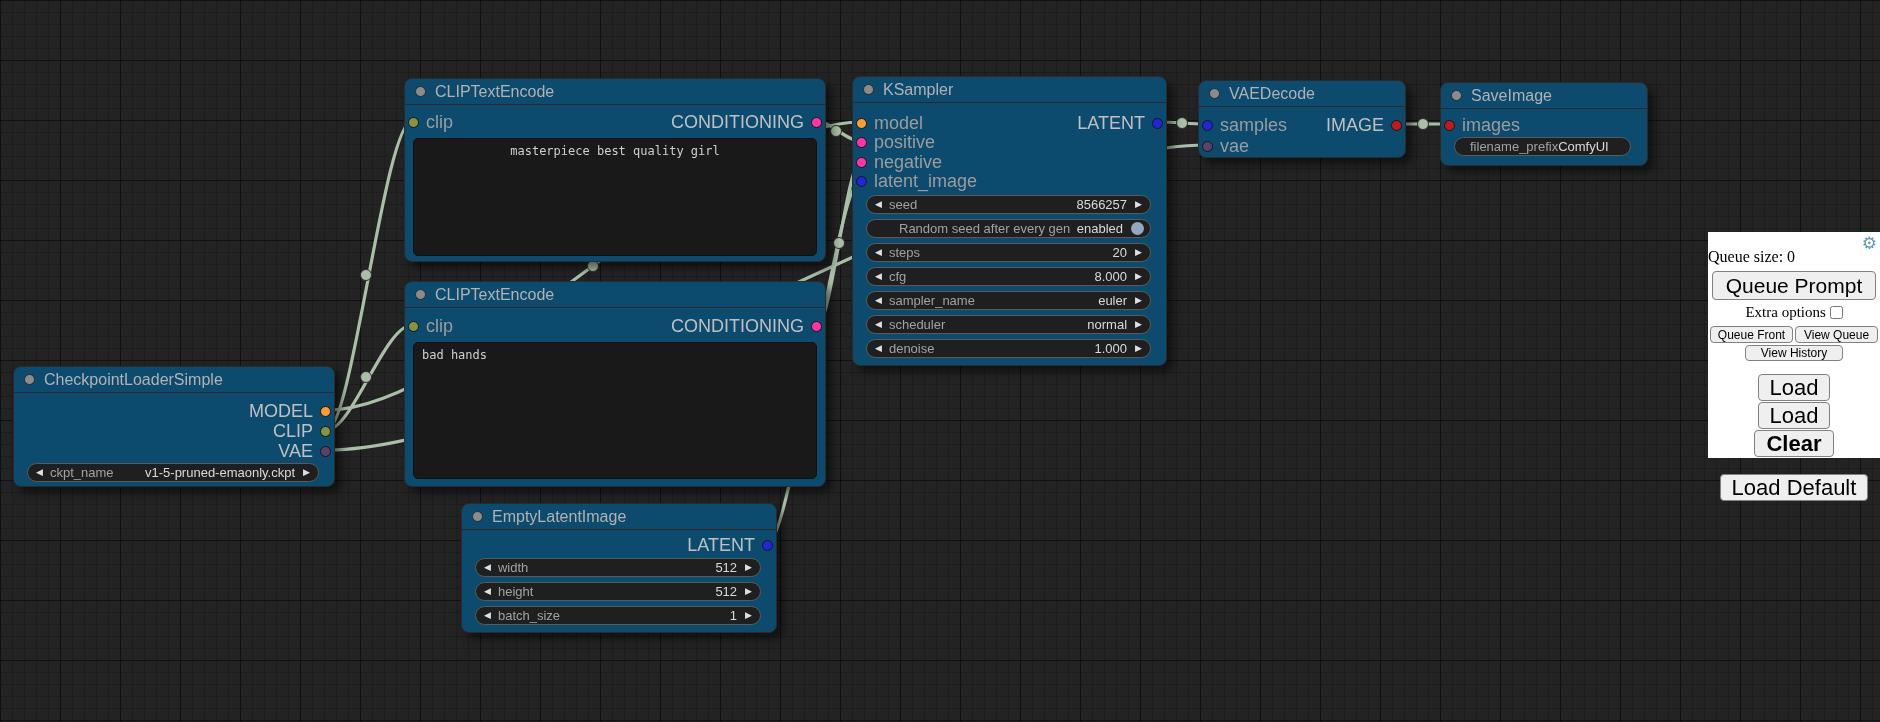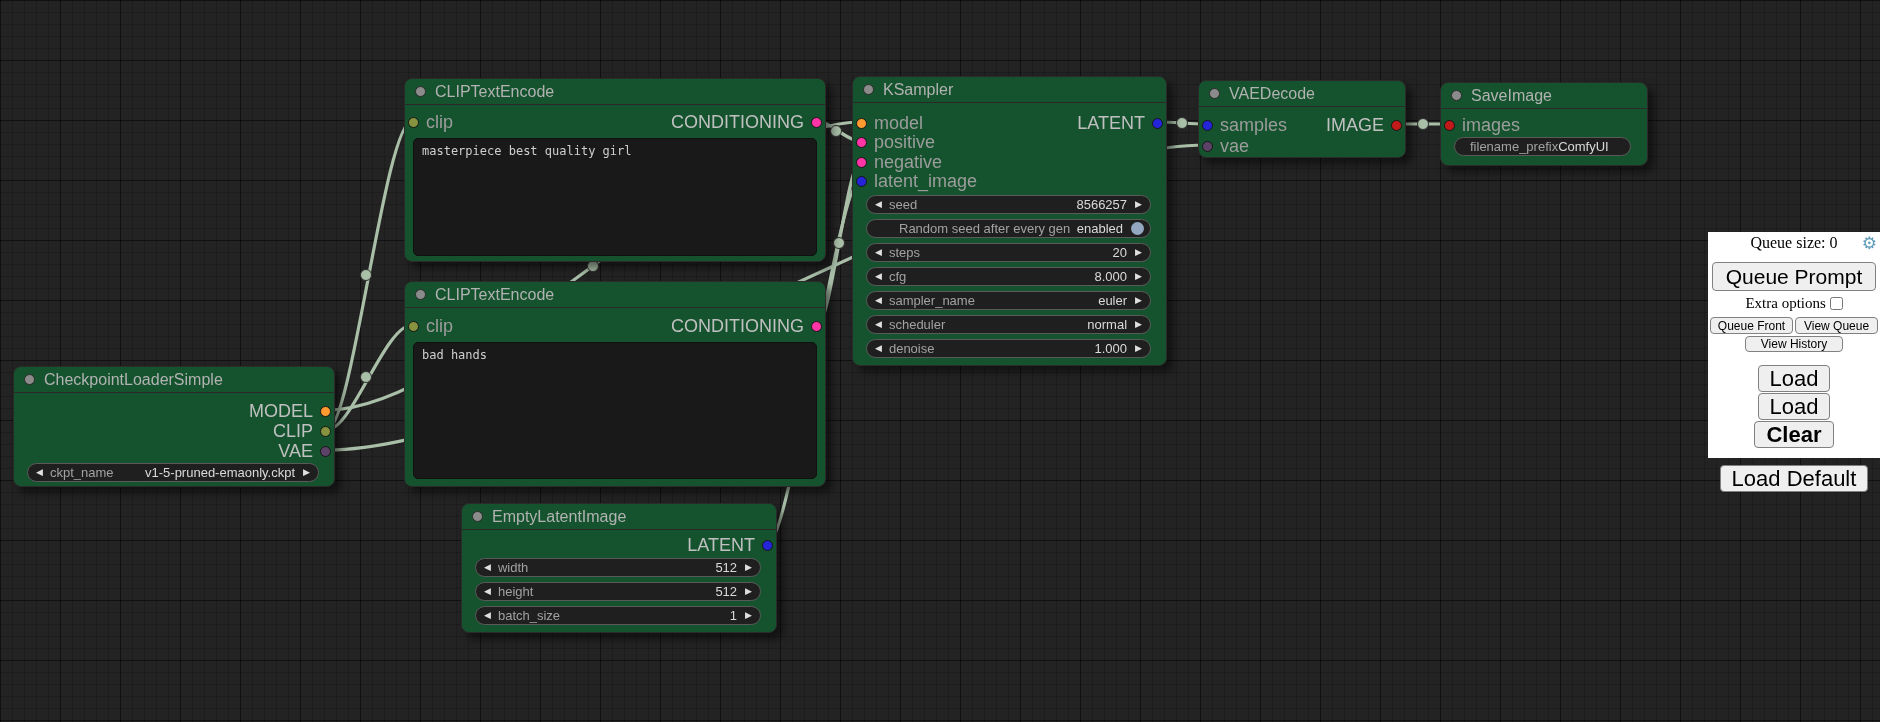--- a/index.html
+++ b/index.html
@@ -15,21 +15,21 @@
     background-size:60px 60px, 60px 60px, 12px 12px, 12px 12px;
     position:relative;
   }
   
   #wire-layer { position:absolute; left:0; top:0; z-index:1; }
   #wire-layer path { fill:none; stroke:#a9bfa8; stroke-width:3.2; }
   #wire-layer circle { fill:#a9bfa8; stroke:#303030; stroke-width:1; }
   
   .node {
     position:absolute; z-index:2;
-    background:#14532d; border:1px solid #2b2b2b; border-radius:8px;
+    background:#0c4a6e; border:1px solid #2b2b2b; border-radius:8px;
     box-shadow:6px 6px 9px rgba(0,0,0,0.5);
   }
   .node-titlebar {
     position:absolute; left:0; top:0; right:0; height:26px;
     display:flex; align-items:center; padding-left:10px; gap:9px;
     border-bottom:1px solid #2a2a2a; border-radius:8px 8px 0 0;
   }
   .tdot { width:11px; height:11px; border-radius:50%; background:#8b8b8b; border:1px solid #2a2a2a; flex:0 0 auto; }
   .ttext { color:#b2b2b2; font-size:16px; white-space:nowrap; }
   .port { position:absolute; display:flex; align-items:center; height:16px; font-size:18px; white-space:nowrap; }
@@ -54,28 +54,28 @@
     position:absolute; left:8px; right:8px;
     background:#191919; border:1px solid #101010; border-radius:5px;
     color:#cfcfcf; font:12px "DejaVu Sans Mono", monospace;
     padding:5px 8px; resize:none; outline:none; overflow:hidden;
   }
   
   #queue-panel {
     position:absolute; z-index:3; left:1708px; top:232px; width:172px; height:226px;
     background:#ffffff; color:#000; font-family:"Liberation Serif", serif;
   }
-  .qsize-row { position:relative; text-align:center; font-size:16px; padding-top:2px; height:22px; }
+  .qsize-row { position:relative; font-size:16px; padding-top:16px; height:22px; }
   .gear { position:absolute; right:3px; top:1px; color:#5e9ab9; font-size:17px;
           font-family:"DejaVu Sans", sans-serif; cursor:pointer; }
   .qbtn {
     display:block; background:#efefef; border:1px solid #818181; border-radius:4px;
     color:#000; font-family:"Liberation Sans", sans-serif; cursor:pointer;
   }
-  #queue-prompt-btn { width:calc(100% - 8px); margin:8px auto 0; height:29px; font-size:21px; }
+  #queue-prompt-btn { width:calc(100% - 8px); margin:17px auto 0; height:29px; font-size:21px; }
   .extra-row { text-align:center; font-size:15px; margin-top:4px; height:19px; }
   .extra-row input { vertical-align:-2px; width:13px; height:13px; }
   .small-row { display:flex; gap:2px; margin:3px 2px 0; }
   .small-row .qbtn { flex:1; height:17px; font-size:12px; padding:0; }
   #view-history-btn { width:98px; height:16px; font-size:12px; margin:2px auto 0; }
   .big { height:27px; font-size:22px; padding:0 11px; }
   #save-btn  { margin:13px auto 0; }
   #load-btn  { margin:1px auto 0; }
   #clear-btn { margin:1px auto 17px;font-weight:bold; }
   #load-default-btn { margin:2px auto 0; }
@@ -133,21 +133,21 @@
     <span class="ttext">CLIPTextEncode</span>
   </div>
   <div class="port in" style="top:35px">
     <span class="pdot c-clip"></span>
       <span class="plabel">clip</span>
   </div>
   <div class="port out" style="top:35px">
     <span class="plabel">CONDITIONING</span>
       <span class="pdot c-cond"></span>
   </div>
-  <textarea class="node-text" style="top: 59px; height: 118px;" spellcheck="false">masterpiece best quality girl</textarea>
+  <textarea class="node-text" style="top: 59px; height: 118px; text-align: center;" spellcheck="false">masterpiece best quality girl</textarea>
 </div>
 
 <div class="node" style="left:404px; top:281px; width:422px; height:206px;">
   <div class="node-titlebar">
     <span class="tdot"></span>
     <span class="ttext">CLIPTextEncode</span>
   </div>
   <div class="port in" style="top:36px">
     <span class="pdot c-clip"></span>
       <span class="plabel">clip</span>

